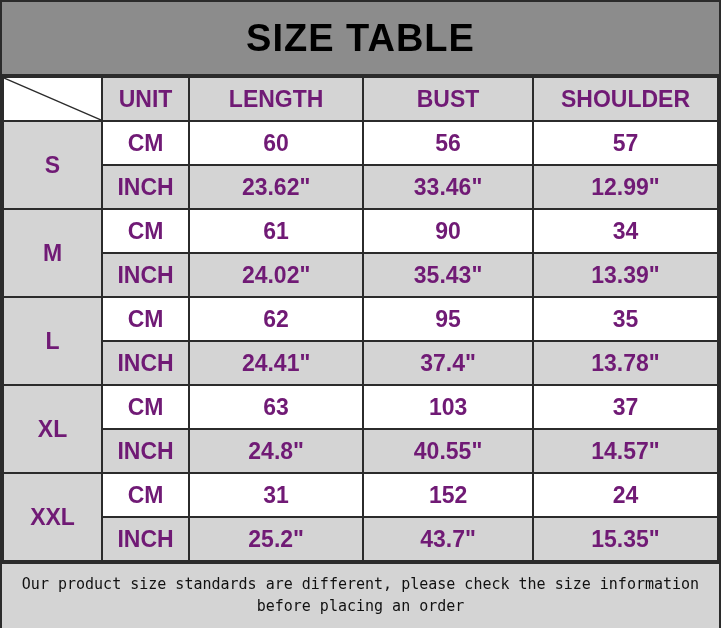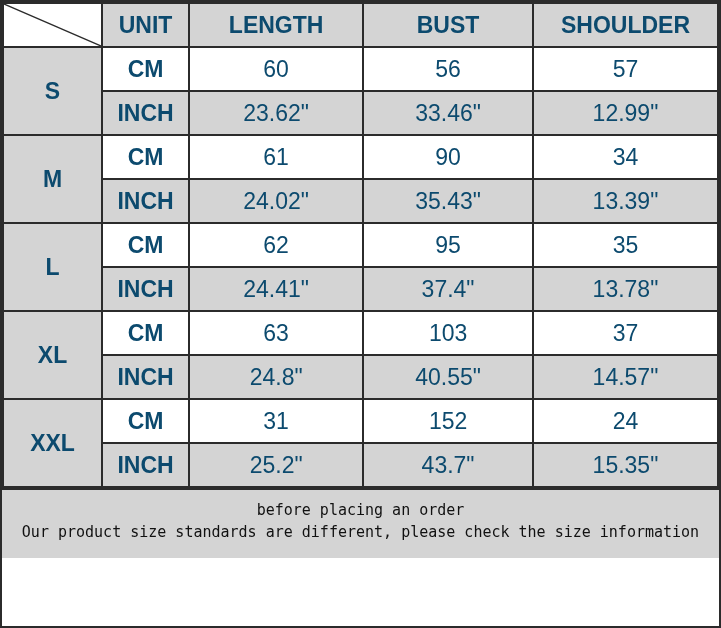--- a/index.html
+++ b/index.html
@@ -38,21 +38,21 @@
   }
   table.size-table {
     width: 100%;
     border-collapse: collapse;
     table-layout: fixed;
   }
   table.size-table td, table.size-table th {
     border: 2px solid #2b2b2b;
     text-align: center;
     font-size: 23px;
-    color: #0c4a6e;
+    color: #701a75;
     padding: 0;
     height: 44px;
     box-sizing: border-box;
   }
   col.c-size { width: 91px; }
   col.c-unit { width: 80px; }
   col.c-len  { width: 160px; }
   col.c-bust { width: 156px; }
   col.c-sho  { width: 170px; }
 
@@ -78,20 +78,21 @@
     font-size: 24px;
   }
   td.unit-cell {
     background: #ffffff;
     font-weight: bold;
     font-size: 23px;
   }
   td.val-cell {
     background: #ffffff;
     font-size: 23px;
+    font-weight: bold;
   }
   tr.shaded td.unit-cell,
   tr.shaded td.val-cell {
     background: #d4d4d4;
   }
   .footer {
     background: #d4d4d4;
     border-top: 2px solid #2b2b2b;
     padding: 10px 12px 12px 12px;
     text-align: center;
@@ -101,20 +102,23 @@
     color: #111111;
     box-sizing: border-box;
     height: 70px;
   }
 </style>
 </head>
 <body>
 
 <div class="sheet">
 
+  <div class="title-bar">
+    <div class="title">SIZE TABLE</div>
+  </div>
 
   <table class="size-table">
     <colgroup>
       <col class="c-size">
         <col class="c-unit">
         <col class="c-len">
         <col class="c-bust">
         <col class="c-sho">
     </colgroup>
     <thead>
@@ -197,17 +201,17 @@
       <tr class="shaded">
         <td class="unit-cell">INCH</td>
         <td class="val-cell">25.2"</td>
         <td class="val-cell">43.7"</td>
         <td class="val-cell">15.35"</td>
       </tr>
     </tbody>
   </table>
 
   <div class="footer">
+    <div>Our product size standards are different, please check the size information</div>
     <div>before placing an order</div>
-    <div>Our product size standards are different, please check the size information</div>
   </div>
 
 </div>
 
 </body></html>

